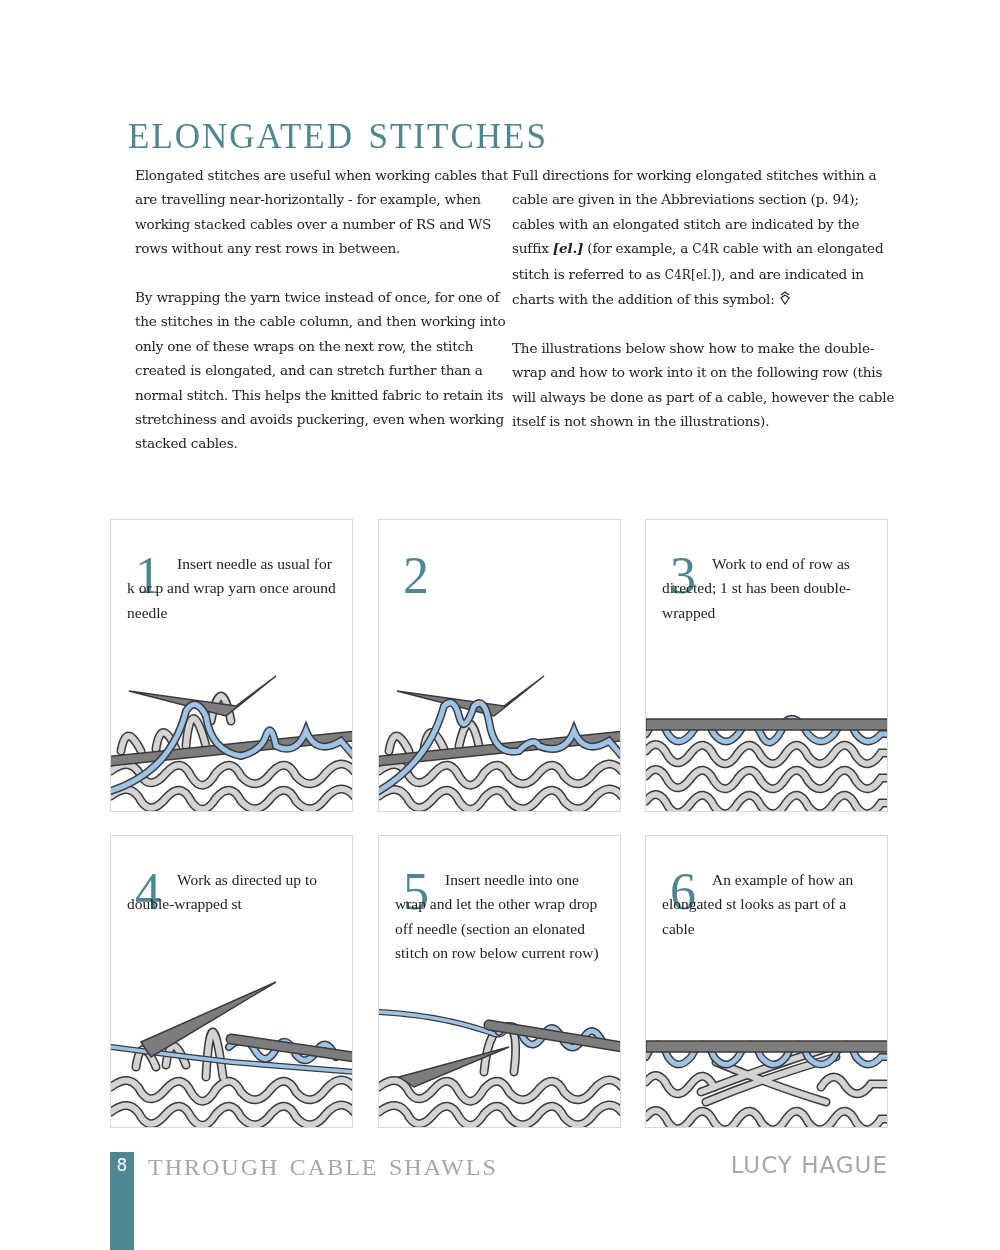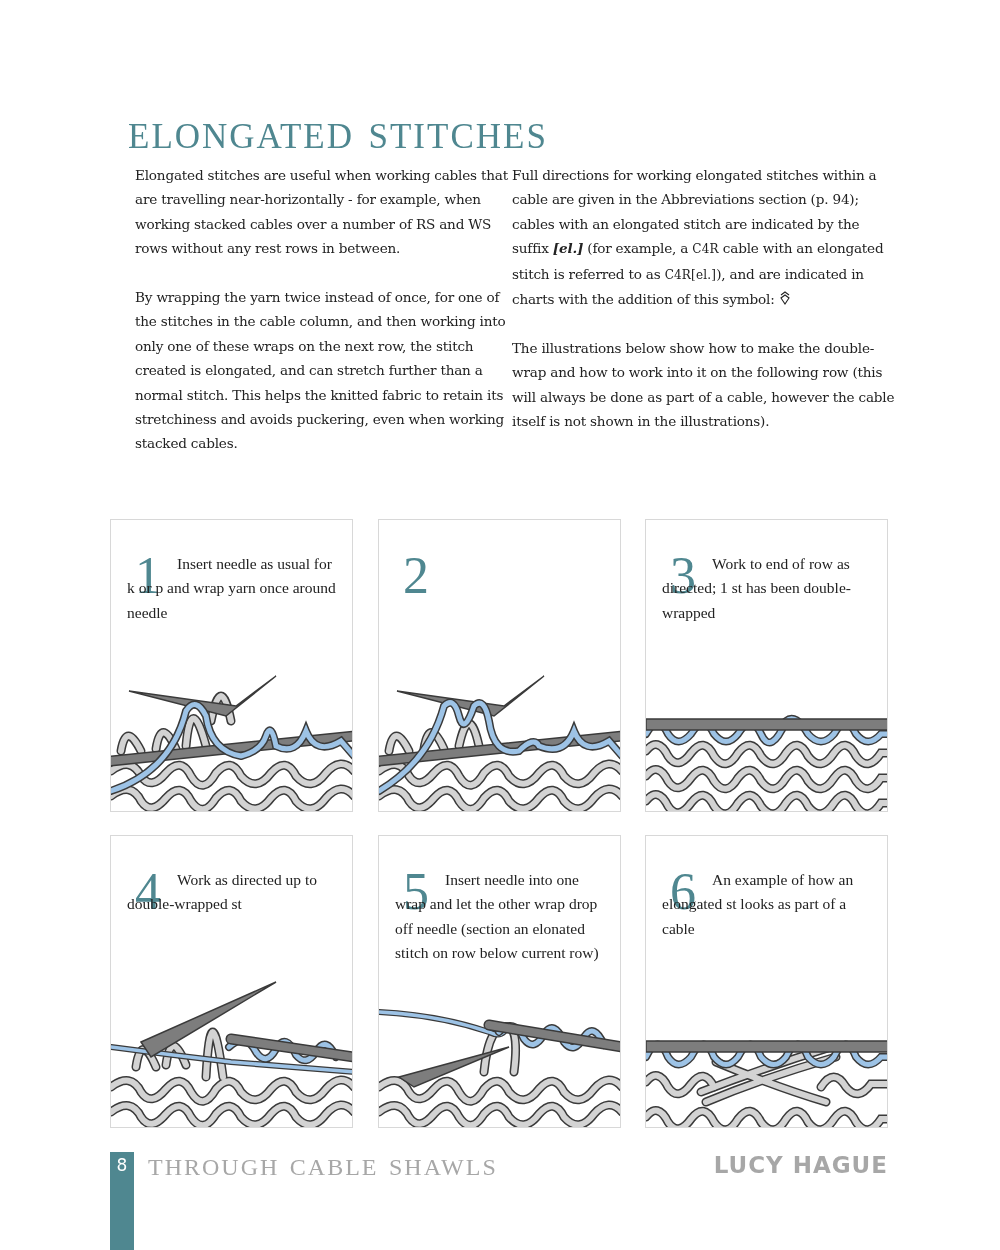--- a/index.html
+++ b/index.html
@@ -14,21 +14,21 @@
   .bi { font-weight: bold; font-style: italic; }
   .grid { position: absolute; left: 110px; top: 519px; width: 780px; }
   .panel { position: absolute; width: 243px; height: 293px; border: 1px solid #d8d8d8; background: #fff; overflow: hidden; box-sizing: border-box; }
   .step-num { position: absolute; left: 24px; top: 26px; font-family: "Liberation Serif", serif; font-size: 52px; line-height: 60px; color: #4f8790; }
   .step-text { position: absolute; left: 16px; top: 32px; right: 12px; font-family: "Liberation Serif", serif; font-size: 15.5px; line-height: 24.4px; color: #222; }
   .step-text .indent { display: inline-block; width: 50px; height: 1px; }
   .illo { position: absolute; left: 0; bottom: 0; width: 243px; height: 150px; }
   .footer-bar { position: absolute; left: 110px; top: 1152px; width: 24px; height: 98px; background: #4f8790; }
   .page-num { position: absolute; left: 110px; top: 1155px; width: 24px; text-align: center; font-family: "DejaVu Sans", sans-serif; font-size: 17px; color: #ffffff; }
   .book-title { position: absolute; left: 148px; top: 1145px; font-family: "Liberation Serif", serif; font-size: 34px; color: #a7a7a7; font-variant: small-caps; letter-spacing: 2px; }
-  .author { position: absolute; right: 112px; top: 1152px; font-family: "DejaVu Sans", sans-serif; font-size: 23px; color: #a7a7a7; letter-spacing: 1px; font-weight: 700; }
+  .author { position: absolute; right: 112px; top: 1152px; font-family: "DejaVu Sans", sans-serif; font-size: 23px; color: #a7a7a7; letter-spacing: 1px; font-weight: 400; }
 </style>
 </head>
 <body>
 
 <h1 class="title">elongated stitches</h1>
 
 <div class="col left">
   <p>Elongated stitches are useful when working cables that are travelling near-horizontally - for example, when working stacked cables over a number of RS and WS rows without any rest rows in between.</p>
   <p>By wrapping the yarn twice instead of once, for one of the stitches in the cable column, and then working into only one of these wraps on the next row, the stitch created is elongated, and can stretch further than a normal stitch. This helps the knitted fabric to retain its stretchiness and avoids puckering, even when working stacked cables.</p>
 </div>

